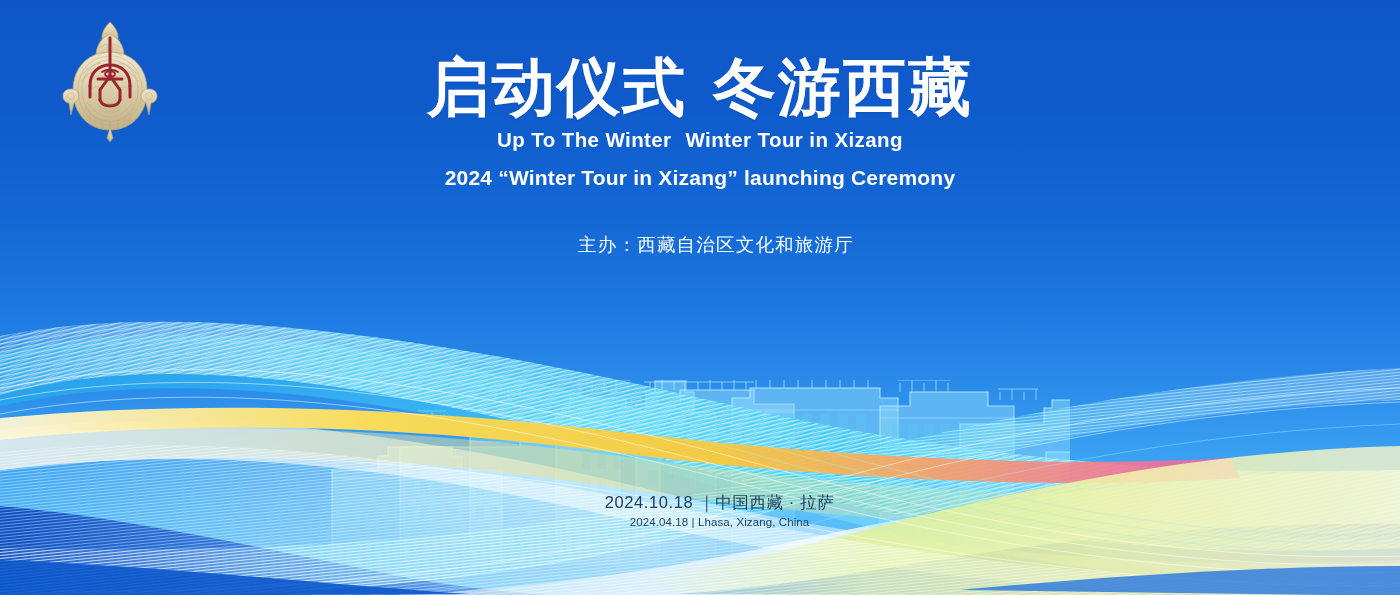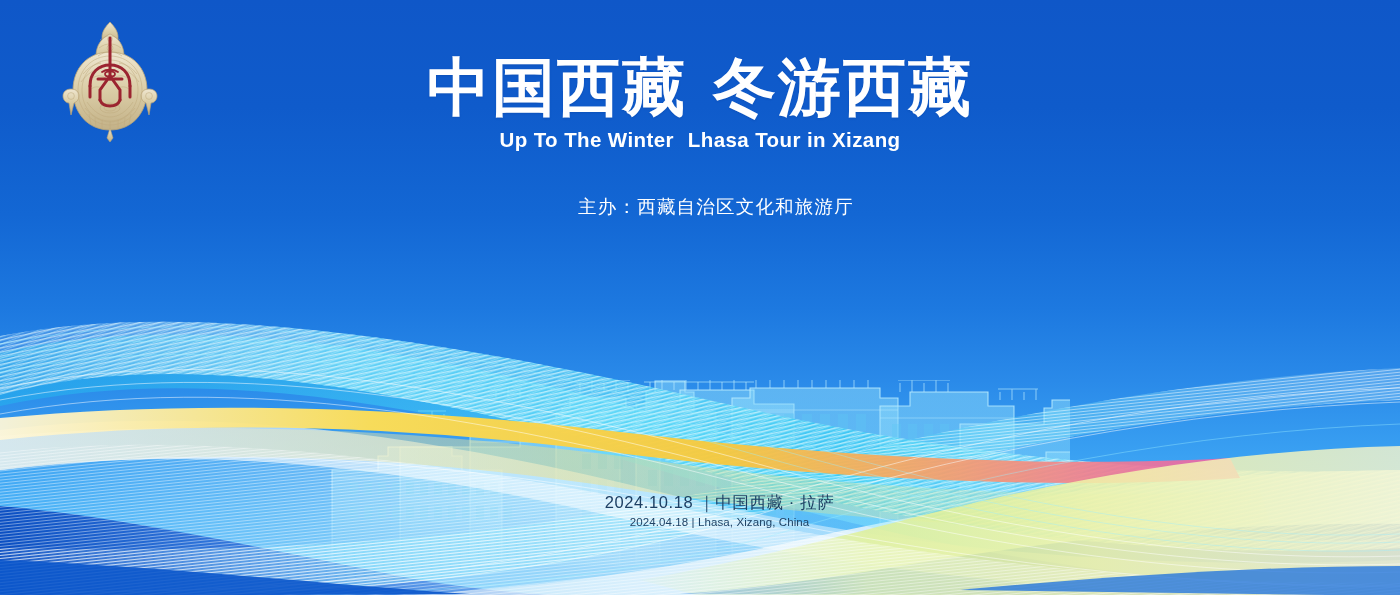--- a/index.html
+++ b/index.html
@@ -462,26 +462,27 @@
       <path d="M43 82 C 46 90, 60 90, 63 82"></path>
     </g>
     <g fill="none" stroke="#9b2430" stroke-width="1.8" stroke-linecap="round">
       <path d="M45 54 C 49 51, 57 51, 61 54"></path>
       <ellipse cx="53" cy="56" rx="5" ry="2.6"></ellipse>
     </g>
   </svg>
 
   <div id="textblock">
     <div class="t-headline">
-      <span>中国西藏</span><span class="gap"></span><span>冬游西藏</span>
+      <span>启动仪式</span><span class="gap"></span><span>冬游西藏</span>
     </div>
     <div class="t-headline-en">
-      <span>Up To The Winter</span><span class="gap2"></span><span>Lhasa Tour in Xizang</span>
+      <span>Up To The Winter</span><span class="gap2"></span><span>Winter Tour in Xizang</span>
     </div>
 
+    <div class="t-main-en">2024 “Winter Tour in Xizang” launching Ceremony</div>
 
     <div class="t-host">主办：西藏自治区文化和旅游厅</div>
   </div>
 
   <div id="dateblock">
     <div class="t-date">2024.10.18 ｜中国西藏 · 拉萨</div>
     <div class="t-date-en">2024.04.18 | Lhasa, Xizang, China</div>
   </div>
 
 </div>

